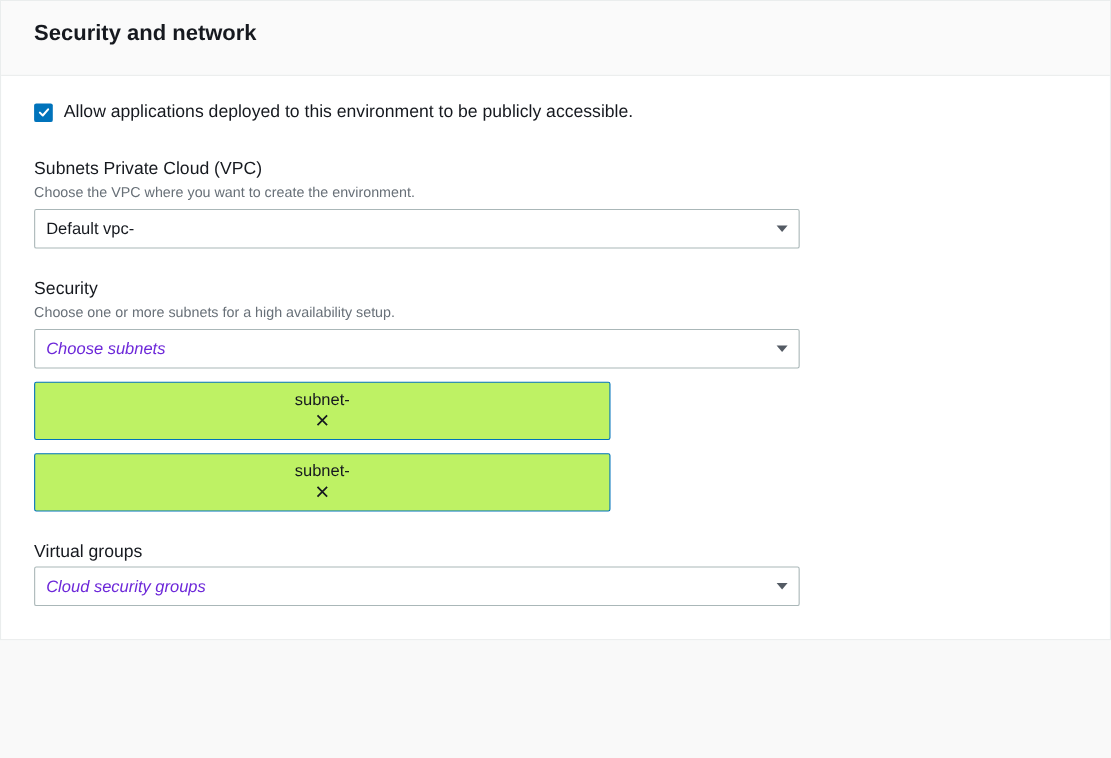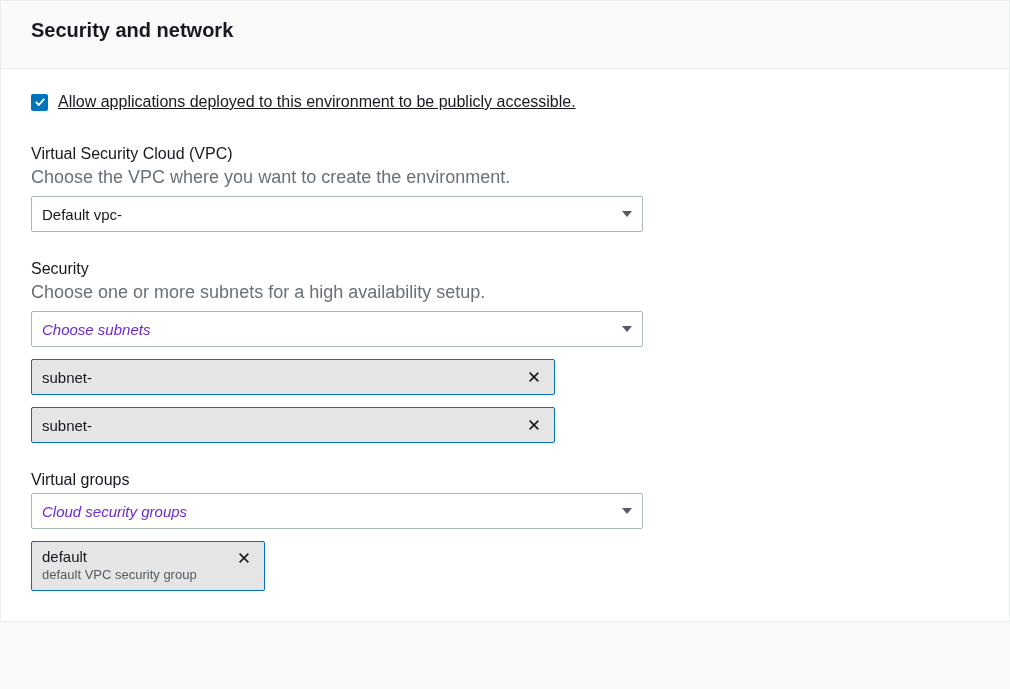--- a/index.html
+++ b/index.html
@@ -30,21 +30,20 @@
       color: #16191f;
     }
     .panel-body {
       padding: 24px 30px 30px 30px;
     }
     .checkbox-row {
       display: flex;
       align-items: center;
       gap: 10px;
       margin-bottom: 34px;
-      text-decoration: underline;
     }
     .checkbox {
       width: 17px;
       height: 17px;
       background: #0073bb;
       border-radius: 2px;
       display: flex;
       align-items: center;
       justify-content: center;
       flex-shrink: 0;
@@ -60,26 +59,26 @@
     }
     .field-group {
       margin-bottom: 28px;
     }
     .field-label {
       font-size: 16px;
       color: #16191f;
       margin-bottom: 4px;
     }
     .field-help {
-      font-size: 18px;
+      font-size: 13px;
       color: #687078;
       margin-bottom: 8px;
     }
     .select-box {
-      width: 612px;
+      width: 696px;
       border: 1px solid #aab7b8;
       border-radius: 2px;
       padding: 6px 10px;
       font-size: 15px;
       display: flex;
       align-items: center;
       justify-content: space-between;
       cursor: pointer;
       background: #fff;
       height: 36px;
@@ -100,28 +99,29 @@
     }
     .tags {
       margin-top: 12px;
       display: flex;
       flex-direction: column;
       gap: 12px;
       align-items: flex-start;
     }
     .tag {
       border: 1px solid #0073bb;
-      background: #e5e5e5;
+      background: #bef264;
       border-radius: 2px;
       display: flex;
       align-items: center;
       justify-content: space-between;
       padding: 7px 10px;
       width: 524px;
       cursor: default;
+      flex-direction: column;
     }
     .tag-text {
       font-size: 15px;
       color: #16191f;
     }
     .tag-sub {
       font-size: 13px;
       color: #545b64;
       margin-top: 2px;
     }
@@ -162,21 +162,21 @@
     <div class="checkbox-row">
       <div class="checkbox">
         <svg viewBox="0 0 16 16">
             <path fill="none" stroke="#fff" stroke-width="2.5" stroke-linecap="round" stroke-linejoin="round" d="M3 8.5 L6.5 12 L13 4.5"></path>
           </svg>
       </div>
       <span class="checkbox-label">Allow applications deployed to this environment to be publicly accessible.</span>
     </div>
 
     <div class="field-group">
-      <div class="field-label">Virtual Security Cloud (VPC)</div>
+      <div class="field-label">Subnets Private Cloud (VPC)</div>
       <div class="field-help">Choose the VPC where you want to create the environment.</div>
       <div class="select-box">
         <span class="select-value">Default vpc-</span>
         <span class="caret"></span>
       </div>
     </div>
 
     <div class="field-group">
       <div class="field-label">Security</div>
       <div class="field-help">Choose one or more subnets for a high availability setup.</div>
@@ -203,29 +203,16 @@
         </div>
       </div>
     </div>
 
     <div class="field-group" style="margin-bottom:0;">
       <div class="field-label">Virtual groups</div>
       <div class="select-box">
         <span class="select-placeholder">Cloud security groups</span>
         <span class="caret"></span>
       </div>
-      <div class="tags">
-        <div class="tag sg">
-          <div class="tag-content">
-            <span class="tag-text">default</span>
-            <span class="tag-sub">default VPC security group</span>
-          </div>
-          <span class="tag-close">
-            <svg viewBox="0 0 16 16">
-                <path fill="none" stroke="#16191f" stroke-width="1.8" d="M3 3 L13 13 M13 3 L3 13"></path>
-              </svg>
-          </span>
-        </div>
-      </div>
     </div>
 
   </div>
 </div>
 
 </body></html>

